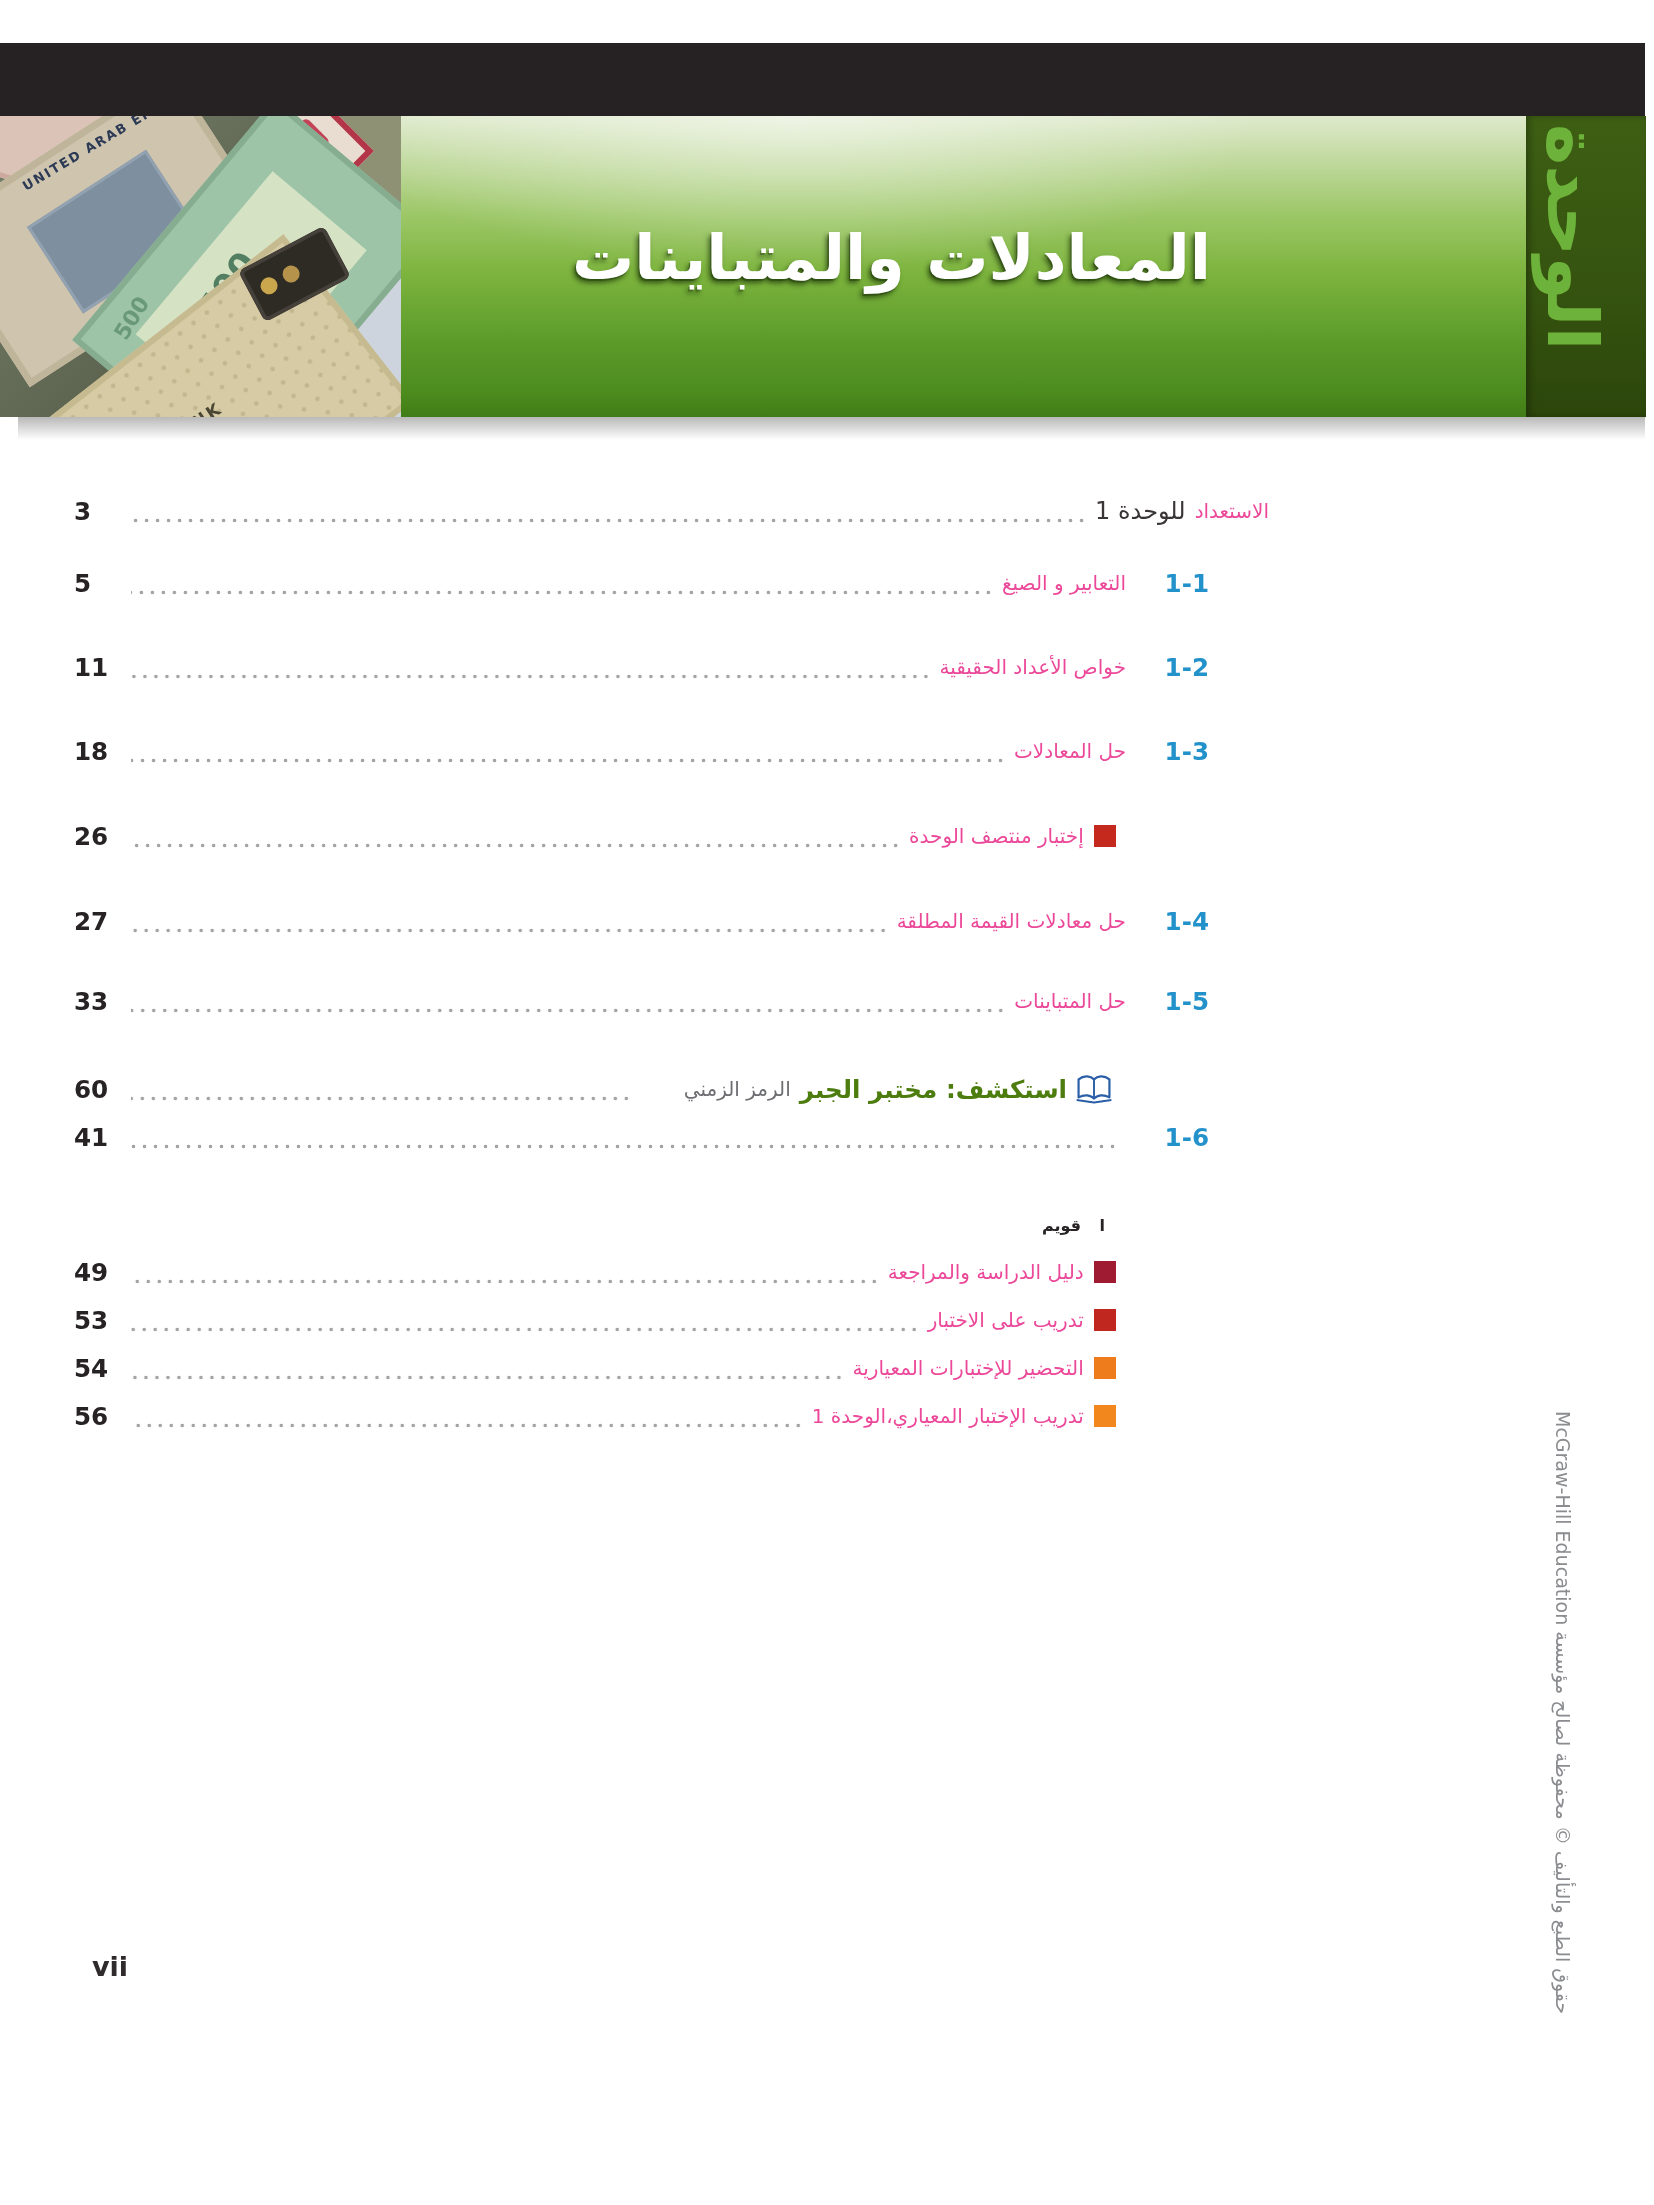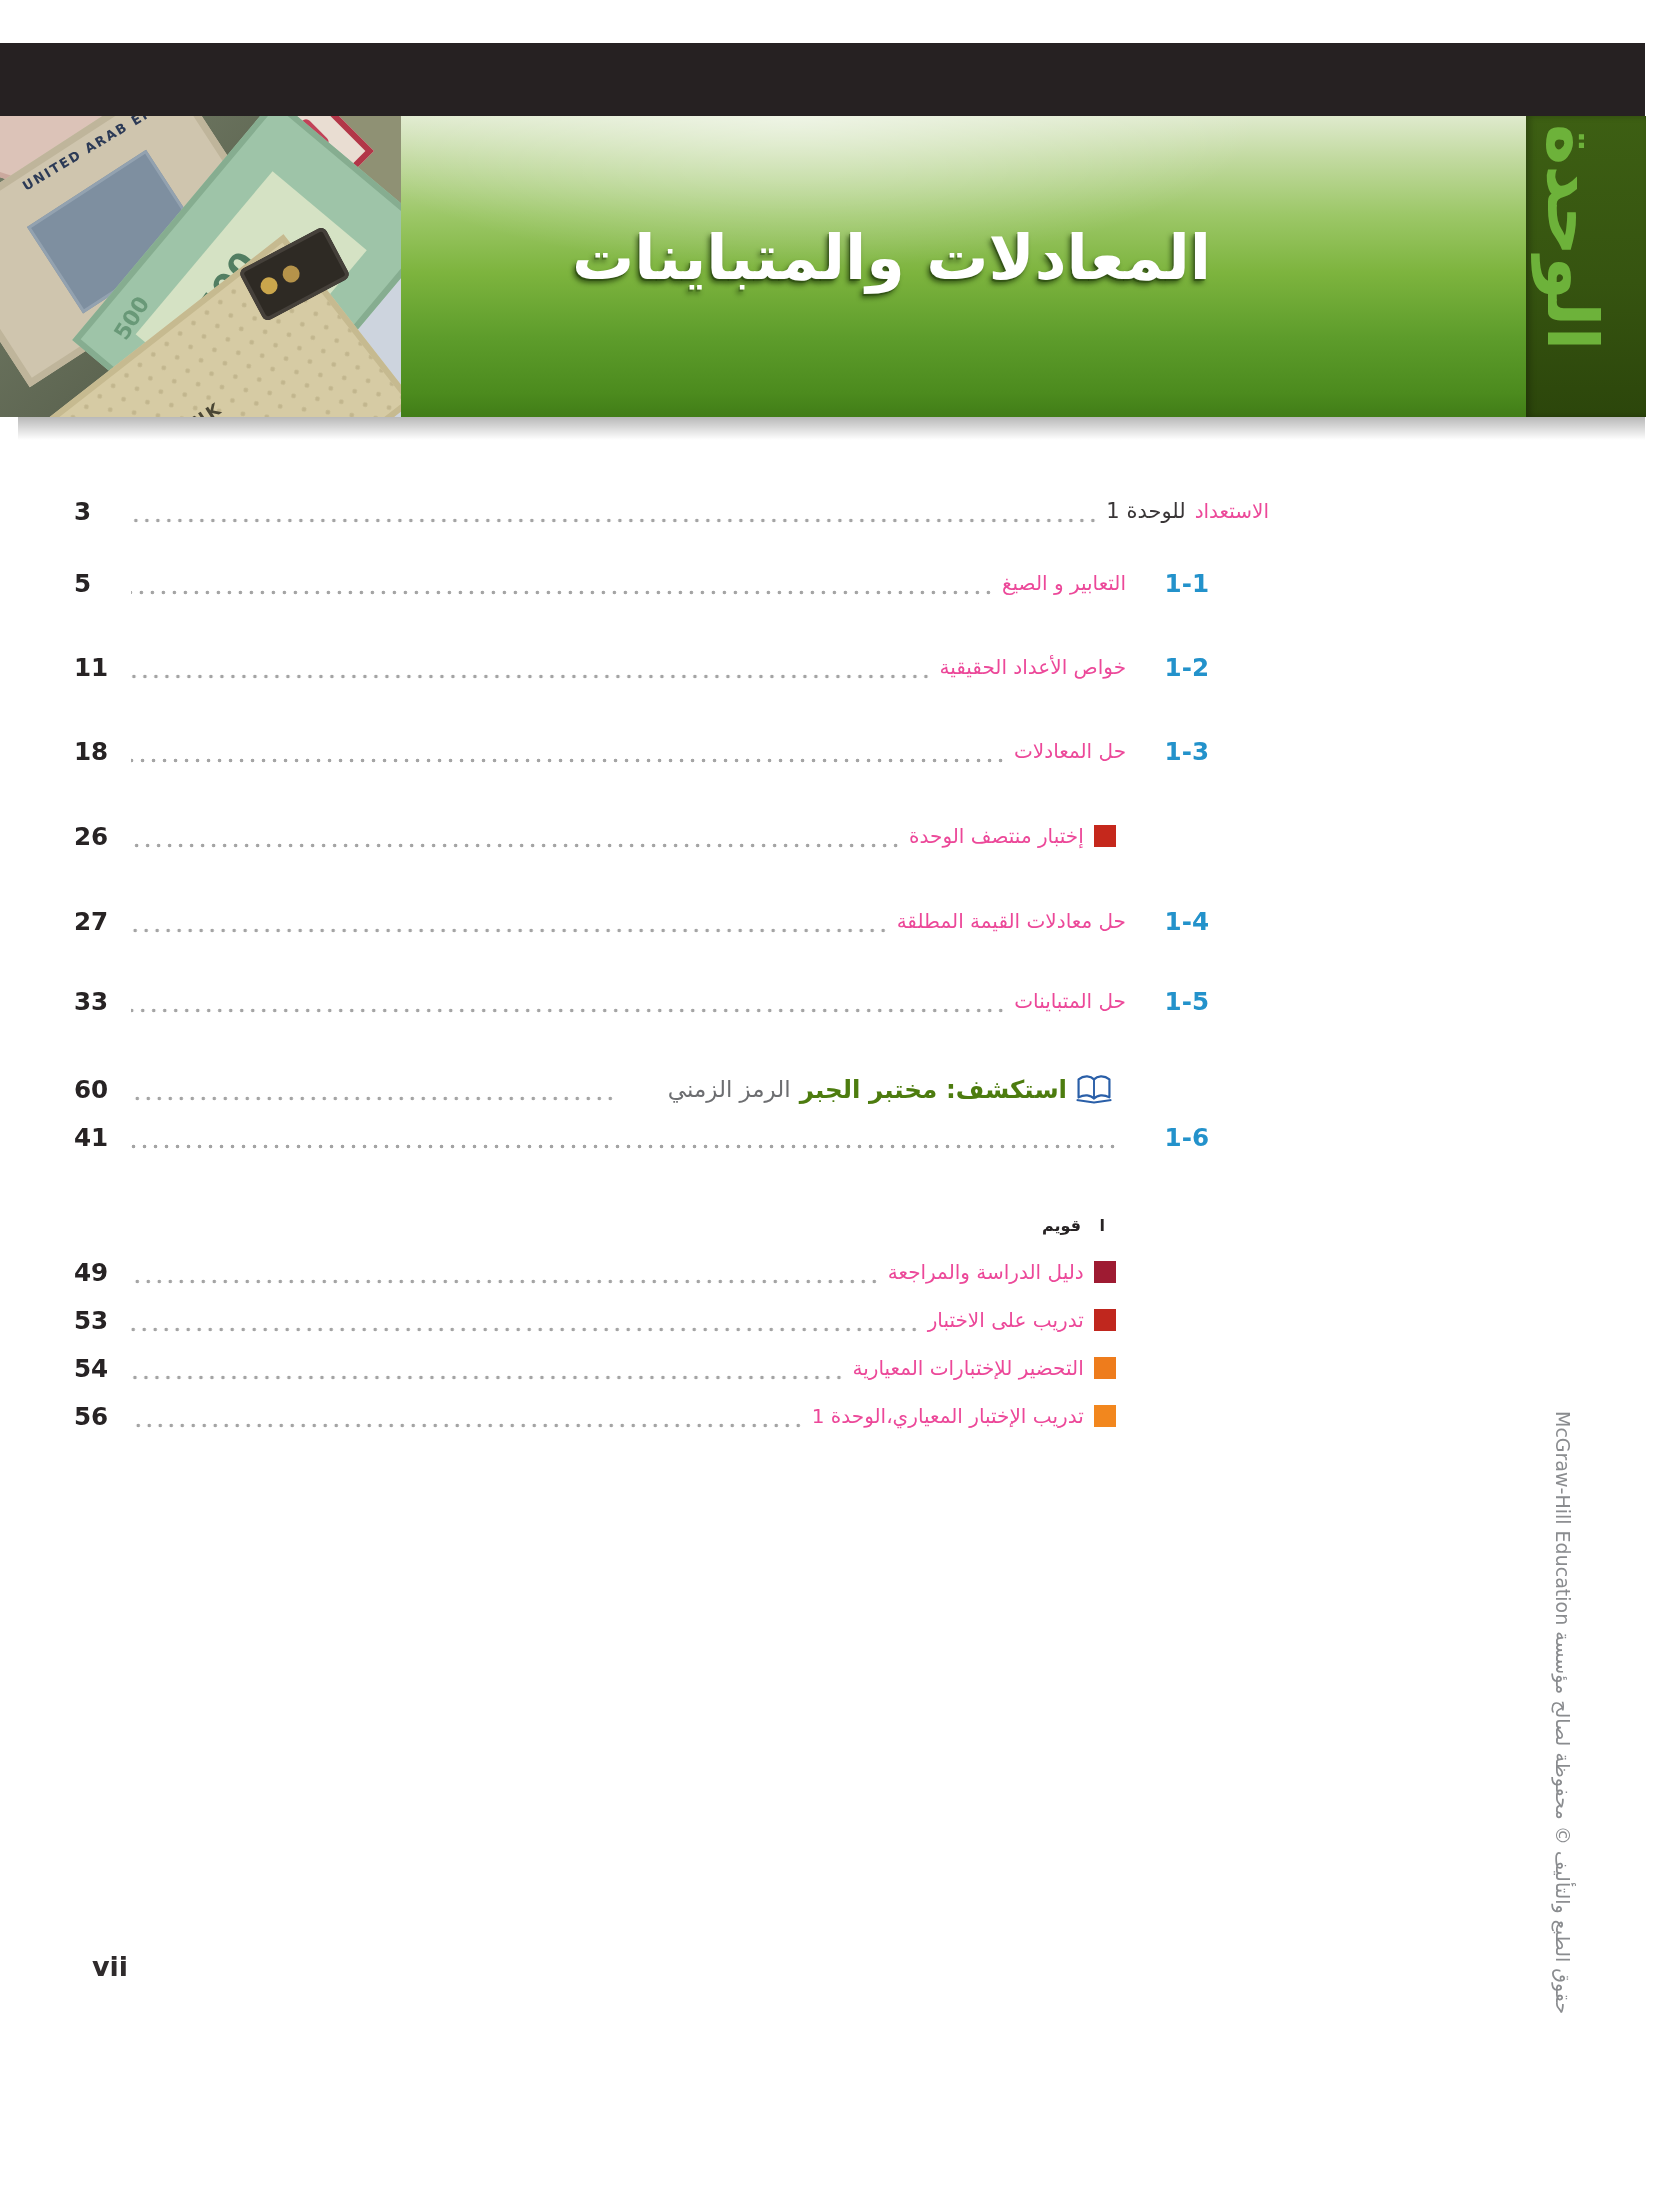--- a/index.html
+++ b/index.html
@@ -66,22 +66,22 @@
 
   
   .row{position:absolute;left:74px;display:flex;direction:rtl;align-items:center;height:40px;}
   .r-intro{width:1195px;}
   .r-lesson{width:1135px;}
   .r-bullet{width:1042px;}
   .r-explore{width:1038px;}
   .r-header{width:1031px;}
   .lesson-num{flex:0 0 49px;direction:ltr;text-align:right;font-size:24.6px;font-weight:bold;color:#2392CB;margin-left:34px;}
   .title{font-size:20px;font-weight:normal;color:#ec4899;white-space:nowrap;}
-  .title-reg{font-size:21px;font-weight:normal;color:#3a3637;white-space:nowrap;}
-  .gray{font-size:23px;font-weight:normal;color:#6d6e71;margin-right:9px;white-space:nowrap;margin-left:44px;}
+  .title-reg{font-size:24px;font-weight:normal;color:#3a3637;white-space:nowrap;}
+  .gray{font-size:20px;font-weight:normal;color:#6d6e71;margin-right:9px;white-space:nowrap;margin-left:44px;}
   .blue-bold{font-size:24.6px;font-weight:bold;color:#4d7c0f;white-space:nowrap;}
   .dots{flex:1 1 auto;align-self:flex-end;height:19.4px;margin:0 7.8px 6.5px 5.2px;
     background-image:radial-gradient(circle,#a4a4a4 1.6px,transparent 2.1px);
     background-size:11px 9px;background-repeat:repeat-x;background-position:right bottom;}
   .pagenum{flex:0 0 52px;direction:ltr;text-align:left;font-size:24.6px;font-weight:bold;color:#272324;}
   .sq{flex:0 0 22px;height:22px;margin-left:10.3px;display:block;}
   .book-icon{flex:0 0 36px;margin-left:9px;}
   .hdr-text{font-size:16px;font-weight:bold;color:#272324;word-spacing:13px;}
 
   .vii{position:absolute;left:92px;top:1951px;font-size:27px;font-weight:bold;color:#2f2b2c;}

